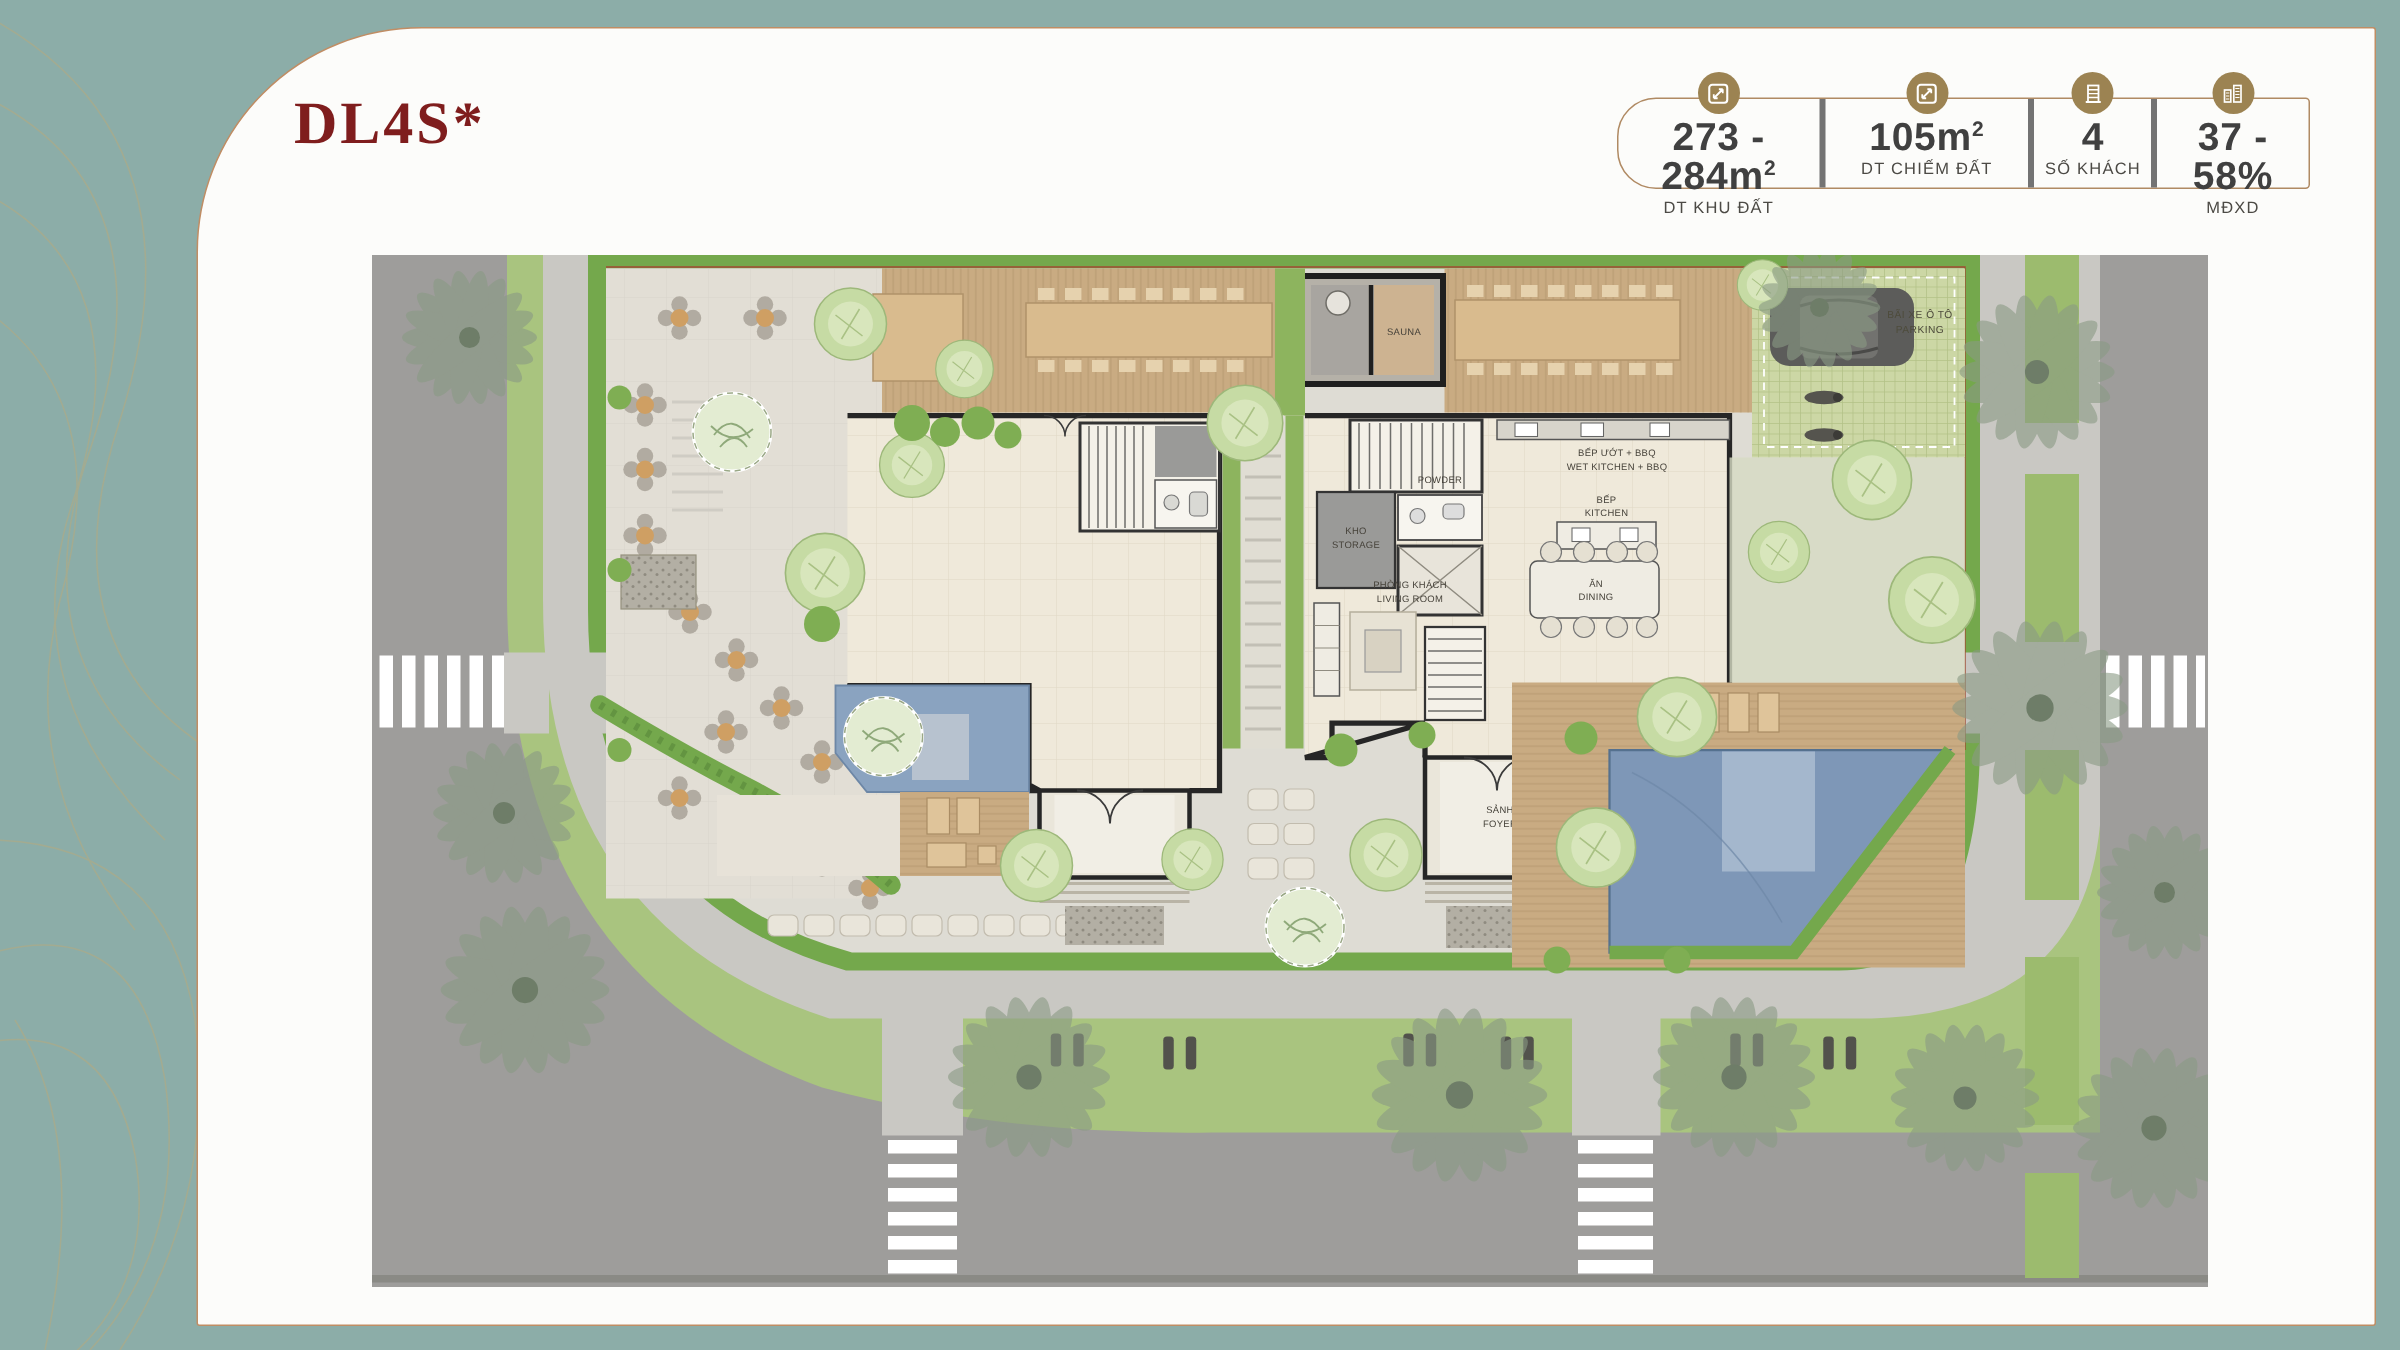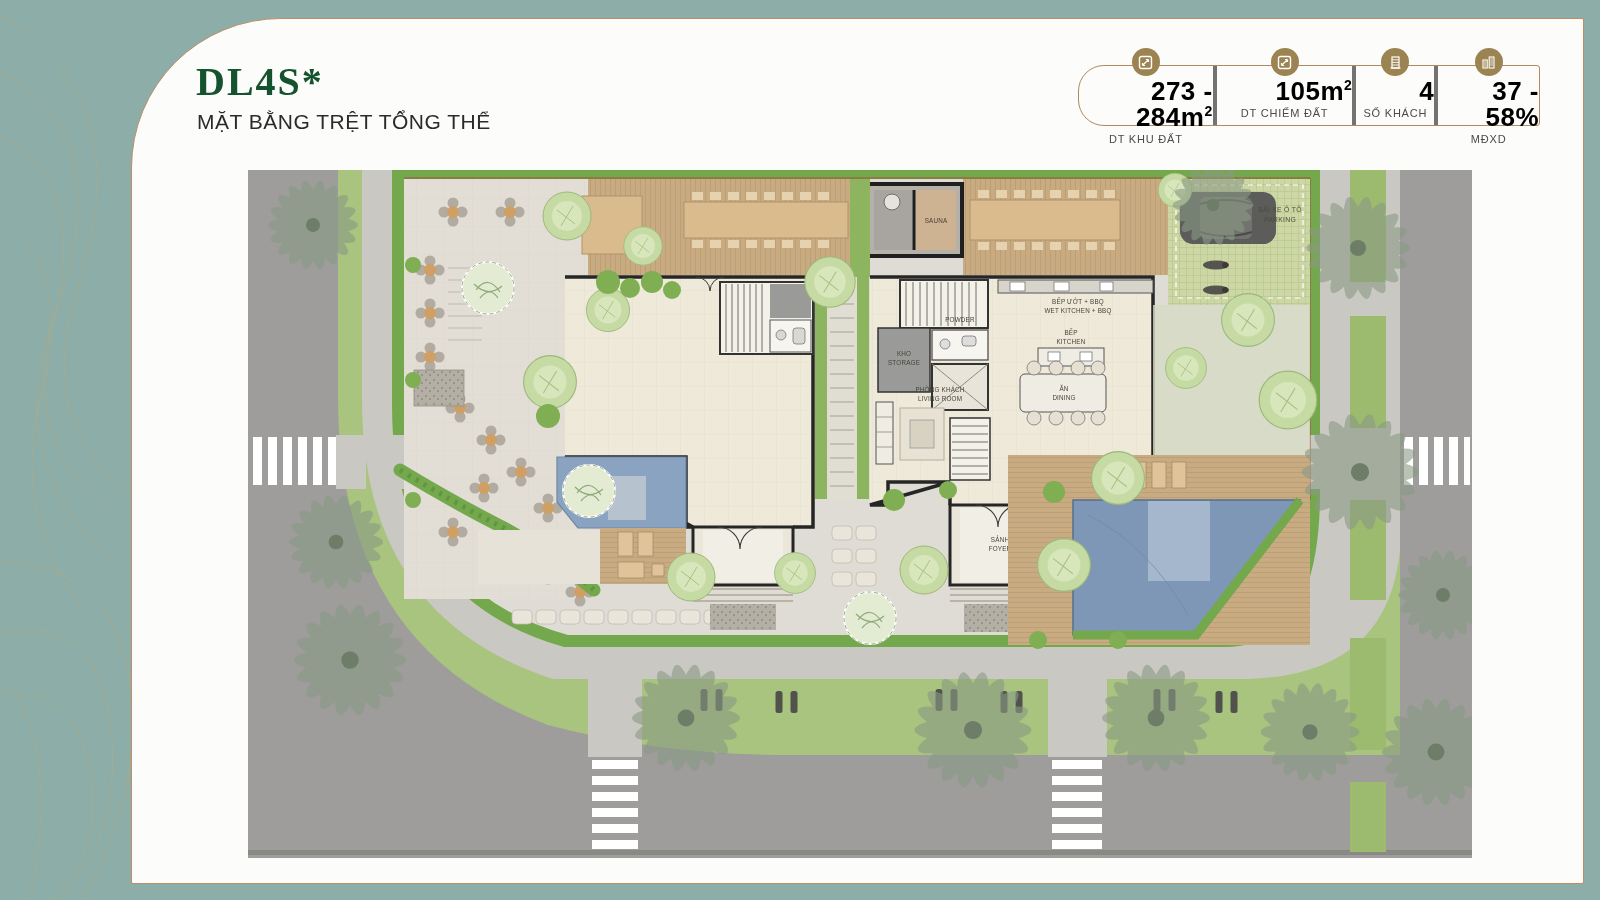--- a/index.html
+++ b/index.html
@@ -8,31 +8,31 @@
   .page { position:absolute; inset:0; }
 
   
   .card { position:absolute; left:131px; top:18px; width:1453px; height:866px;
     background:#fcfcfa; border:1.5px solid #c08d64;
     border-radius:150px 2px 2px 2px; }
 
   
   .title { position:absolute; left:196px; top:58px;
     font-family:"Liberation Serif", serif; font-size:40px; font-weight:700;
-    letter-spacing:2px; color:#14532d; }
+    letter-spacing:2px; color:#7f1d1d; }
   .subtitle { position:absolute; left:197px; top:110px;
     font-size:21px; color:#2b2b2b; letter-spacing:0.5px; }
 
   
   .stats { position:absolute; left:1078px; top:65px; width:462px; height:61px;
     border:1px solid #b08a63; border-radius:26px 3px 3px 26px; display:flex; }
   .stat-cell { position:relative; text-align:center; padding-top:12px; }
   .stat-cell + .stat-cell { border-left:4px solid #737373; }
   .c1{width:134px}.c2{width:140px}.c3{width:82px}.c4{width:105px}
-  .stat-value { font-size:26px; font-weight:700; color:#000000; letter-spacing:0.5px; line-height:1;text-align:right; }
+  .stat-value { font-size:26px; font-weight:700; color:#404040; letter-spacing:0.5px; line-height:1; }
   .stat-value sup { font-size:14px; }
   .stat-label { font-size:11px; color:#4c4a45; letter-spacing:0.8px; margin-top:3px; }
   .stat-icon { position:absolute; top:-18px; left:50%; transform:translateX(-50%);
     width:28px; height:28px; border-radius:50%; background:#9c8352;
     display:flex; align-items:center; justify-content:center; }
 
   .plan-wrap { position:absolute; left:248px; top:170px; width:1224px; height:688px; }
   svg text { font-family:"Liberation Sans", sans-serif; fill:#46423a; }
   .lbl2 { font-size:6.3px; letter-spacing:0.2px; text-anchor:middle; }
   .lblp { font-size:6.8px; letter-spacing:0.3px; text-anchor:middle; fill:#4e4c3c; }
@@ -51,21 +51,20 @@
       <path d="M-20,640 Q90,600 110,720 Q125,830 60,900"></path>
       <path d="M-30,700 Q70,670 90,770 Q105,860 40,910"></path>
       <path d="M-10,560 Q110,560 130,680 Q145,800 80,900"></path>
       <path d="M30,900 Q60,760 10,680"></path>
     </g>
   </svg>
 
   <div class="card"></div>
 
   <div class="title">DL4S*</div>
-  <div class="subtitle">MẶT BẰNG TRỆT TỔNG THỂ</div>
 
   <div class="stats">
     <div class="stat-cell c1">
       <span class="stat-icon">
         <svg width="15" height="15" viewBox="0 0 15 15">
             <rect x="1.5" y="1.5" width="12" height="12" rx="2" fill="none" stroke="#fff" stroke-width="1.4"></rect>
             <path d="M4.5,10.5 L10.5,4.5 M4.5,10.5 l2.6,0 M4.5,10.5 l0,-2.6 M10.5,4.5 l-2.6,0 M10.5,4.5 l0,2.6" stroke="#fff" stroke-width="1.2" fill="none"></path>
           </svg>
       </span>
       <div class="stat-value"><span>273 - 284m</span><sup>2</sup></div>

